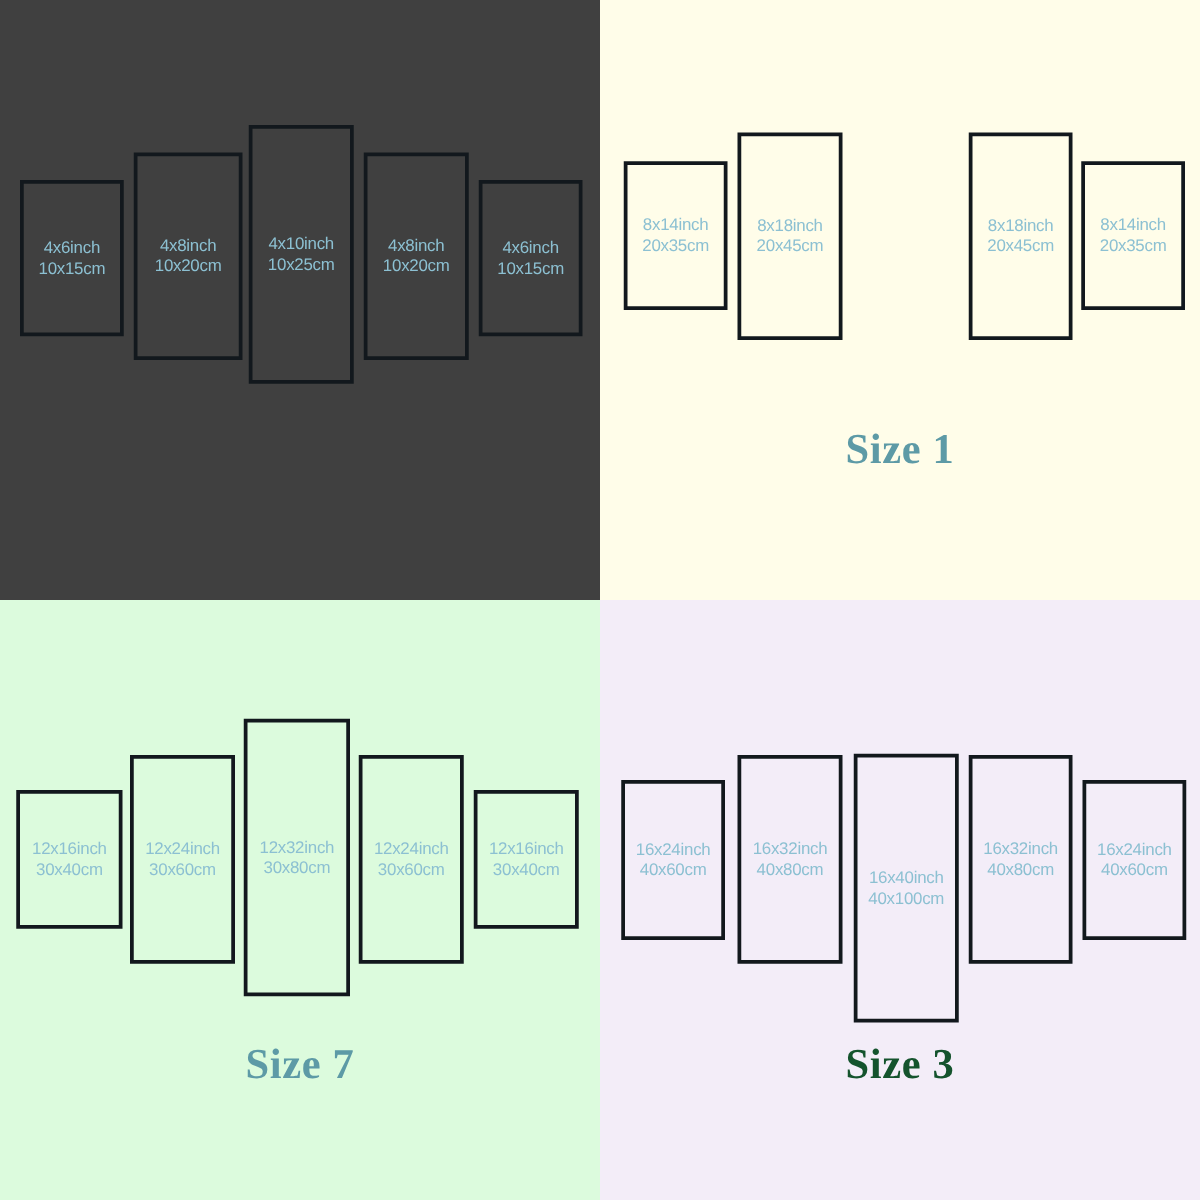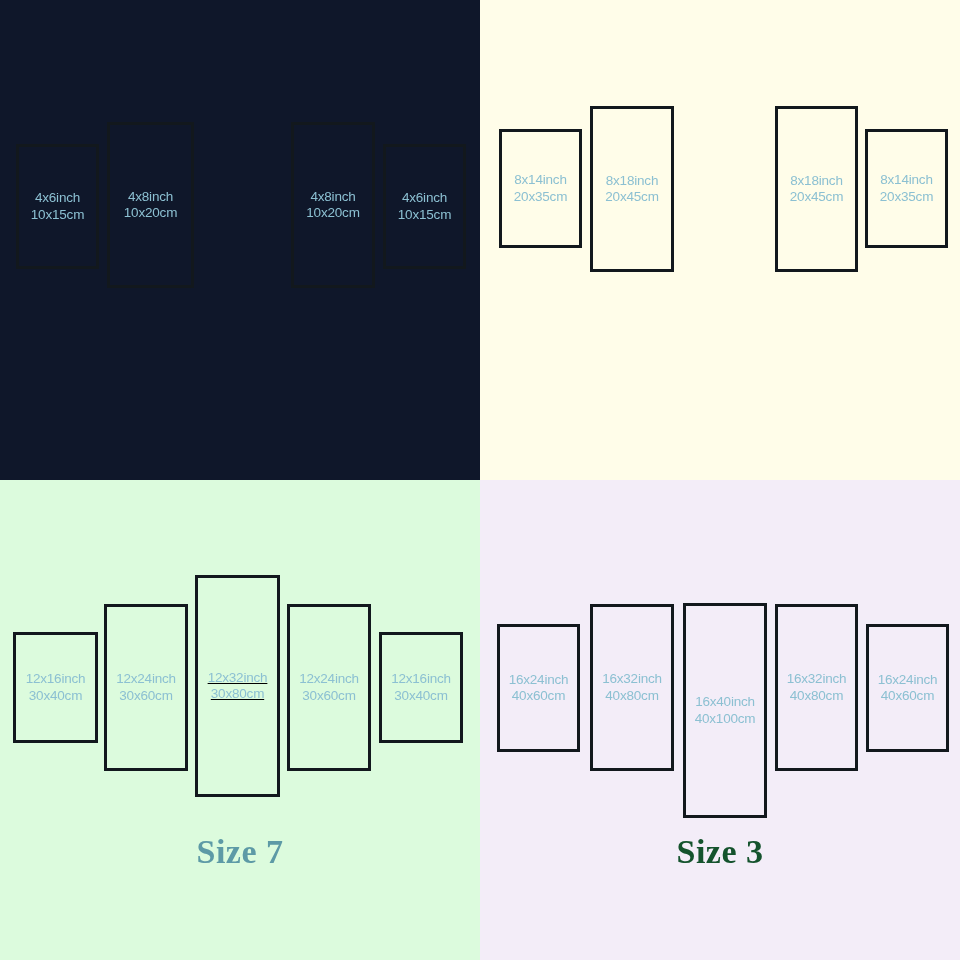--- a/index.html
+++ b/index.html
@@ -60,34 +60,40 @@
     font-weight: bold;
     font-size: 34px;
     color: #5d9aa6;
     letter-spacing: 0.5px;
   }
 </style>
 </head>
 <body>
 
 <div id="root">
-    <div class="quadrant" style="background: #0f172a;">
+    <div class="quadrant" style="background: #404040;">
       <div class="panels">
         <div class="panel" style="left: 16px; top: 144px; width: 83px; height: 125px; border-color: rgb(18, 24, 29);">
           <div class="panel-label" style="color: rgb(140, 192, 210);">
             <span class="ln">4x6inch</span>
             <span class="ln">10x15cm</span>
           </div>
         </div>
         <div class="panel" style="left: 107px; top: 122px; width: 87px; height: 166px; border-color: rgb(18, 24, 29);">
           <div class="panel-label" style="color: rgb(140, 192, 210);">
             <span class="ln">4x8inch</span>
             <span class="ln">10x20cm</span>
           </div>
         </div>
+        <div class="panel" style="left: 199px; top: 100px; width: 84px; height: 207px; border-color: rgb(18, 24, 29);">
+          <div class="panel-label" style="color: rgb(140, 192, 210);">
+            <span class="ln">4x10inch</span>
+            <span class="ln">10x25cm</span>
+          </div>
+        </div>
         <div class="panel" style="left: 291px; top: 122px; width: 84px; height: 166px; border-color: rgb(18, 24, 29);">
           <div class="panel-label" style="color: rgb(140, 192, 210);">
             <span class="ln">4x8inch</span>
             <span class="ln">10x20cm</span>
           </div>
         </div>
         <div class="panel" style="left: 383px; top: 144px; width: 83px; height: 125px; border-color: rgb(18, 24, 29);">
           <div class="panel-label" style="color: rgb(140, 192, 210);">
             <span class="ln">4x6inch</span>
             <span class="ln">10x15cm</span>
@@ -115,36 +121,37 @@
             <span class="ln">20x45cm</span>
           </div>
         </div>
         <div class="panel" style="left: 385px; top: 129px; width: 83px; height: 119px; border-color: rgb(18, 24, 29);">
           <div class="panel-label" style="color: rgb(140, 192, 210);">
             <span class="ln">8x14inch</span>
             <span class="ln">20x35cm</span>
           </div>
         </div>
       </div>
+      <div class="title" style="top: 341px; color: rgb(93, 154, 166);">Size 1</div>
     </div>
     <div class="quadrant" style="background: rgb(220, 251, 221);">
       <div class="panels">
         <div class="panel" style="left: 13px; top: 152px; width: 85px; height: 111px; border-color: rgb(18, 24, 29);">
           <div class="panel-label" style="color: rgb(140, 192, 210);">
             <span class="ln">12x16inch</span>
             <span class="ln">30x40cm</span>
           </div>
         </div>
         <div class="panel" style="left: 104px; top: 124px; width: 84px; height: 167px; border-color: rgb(18, 24, 29);">
           <div class="panel-label" style="color: rgb(140, 192, 210);">
             <span class="ln">12x24inch</span>
             <span class="ln">30x60cm</span>
           </div>
         </div>
-        <div class="panel" style="left: 195px; top: 95px; width: 85px; height: 222px; border-color: rgb(18, 24, 29); text-decoration: underline;">
+        <div class="panel" style="left: 195px; top: 95px; width: 85px; height: 222px; border-color: rgb(18, 24, 29);">
           <div class="panel-label" style="color: rgb(140, 192, 210);">
             <span class="ln">12x32inch</span>
             <span class="ln">30x80cm</span>
           </div>
         </div>
         <div class="panel" style="left: 287px; top: 124px; width: 84px; height: 167px; border-color: rgb(18, 24, 29);">
           <div class="panel-label" style="color: rgb(140, 192, 210);">
             <span class="ln">12x24inch</span>
             <span class="ln">30x60cm</span>
           </div>

